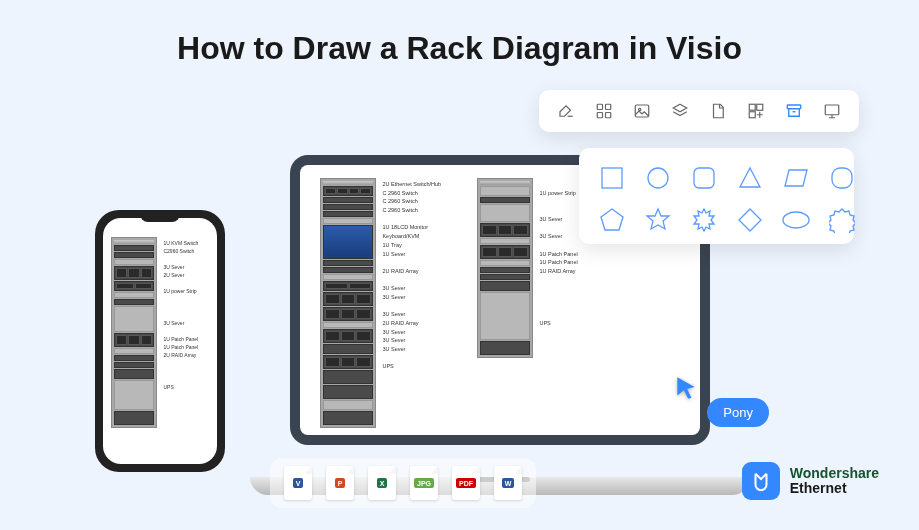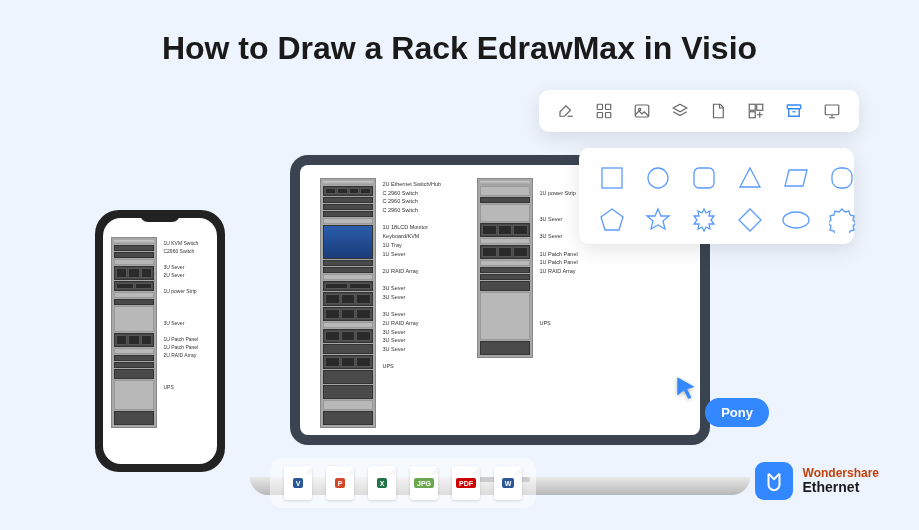--- a/index.html
+++ b/index.html
@@ -41,40 +41,40 @@
 
 
 .shapes-panel{position:absolute;right:65px;top:148px;background:#fff;border-radius:10px;box-shadow:0 6px 20px rgba(0,0,0,.1);padding:16px 18px 10px;z-index:5;width:275px}
 .shapes-grid{display:grid;grid-template-columns:repeat(6,1fr);gap:14px 16px}
 .shape-cell{width:30px;height:28px;display:flex;align-items:center;justify-content:center;cursor:pointer}
 .shape-cell svg{stroke:#5b9bff;fill:none;stroke-width:1.3}
 
 
 .cursor-arrow{position:absolute;right:220px;top:375px;z-index:6}
 .cursor-arrow svg{width:26px;height:26px;filter:drop-shadow(0 1px 2px rgba(0,0,0,.3))}
-.pony-tag{position:absolute;right:150px;top:398px;background:#3388ff;color:#fff;font-size:13px;font-weight:700;padding:7px 16px;border-radius:18px;z-index:6}
+.pony-tag{position:absolute;right:150px;top:398px;background:#3388ff;color:#fff;font-size:13px;font-weight:400;padding:7px 16px;border-radius:18px;z-index:6}
 
 
 .file-dock{position:absolute;left:270px;bottom:22px;background:rgba(255,255,255,.5);border-radius:12px;padding:8px 14px;display:flex;gap:14px;align-items:center;z-index:4}
 .file-icon{width:28px;height:34px;position:relative;background:#fff;border-radius:3px;box-shadow:0 1px 3px rgba(0,0,0,.15);display:flex;align-items:center;justify-content:center;cursor:pointer}
 .file-icon::before{content:"";position:absolute;top:0;right:0;width:8px;height:8px;background:linear-gradient(135deg,transparent 48%,#f6f6f6 52%);border-bottom-left-radius:2px}
 .file-badge{font-size:7px;font-weight:700;color:#fff;padding:1.5px 3px;border-radius:2px}
 
 
 .brand{position:absolute;right:40px;bottom:30px;display:flex;align-items:center;gap:10px}
 .brand-mark{width:38px;height:38px;background:#3388ff;border-radius:9px;display:flex;align-items:center;justify-content:center}
 .brand-mark svg{width:22px;height:22px}
 .brand-text{display:flex;flex-direction:column;line-height:1.05}
-.brand-text .l1{font-size:12px;font-weight:700;color:#c2410c}
+.brand-text .l1{font-size:14px;font-weight:700;color:#14532d}
 .brand-text .l2{font-size:14px;font-weight:800;color:#1a1a1a}
 </style>
 </head>
 <body>
 
-<h1 class="title">How to Draw a Rack EdrawMax in Visio</h1>
+<h1 class="title">How to Draw a Rack Diagram in Visio</h1>
 
 <div class="toolbar">
   <span class="toolbar-item">
       <svg viewBox="0 0 24 24" fill="none" stroke="#666" stroke-width="1.6">
         <path d="M4 13l8-8 6 6-8 8H4v-6z"></path>
         <path d="M14 19h7"></path>
       </svg>
     </span>
   <span class="toolbar-item">
       <svg viewBox="0 0 24 24" fill="none" stroke="#666" stroke-width="1.6">

